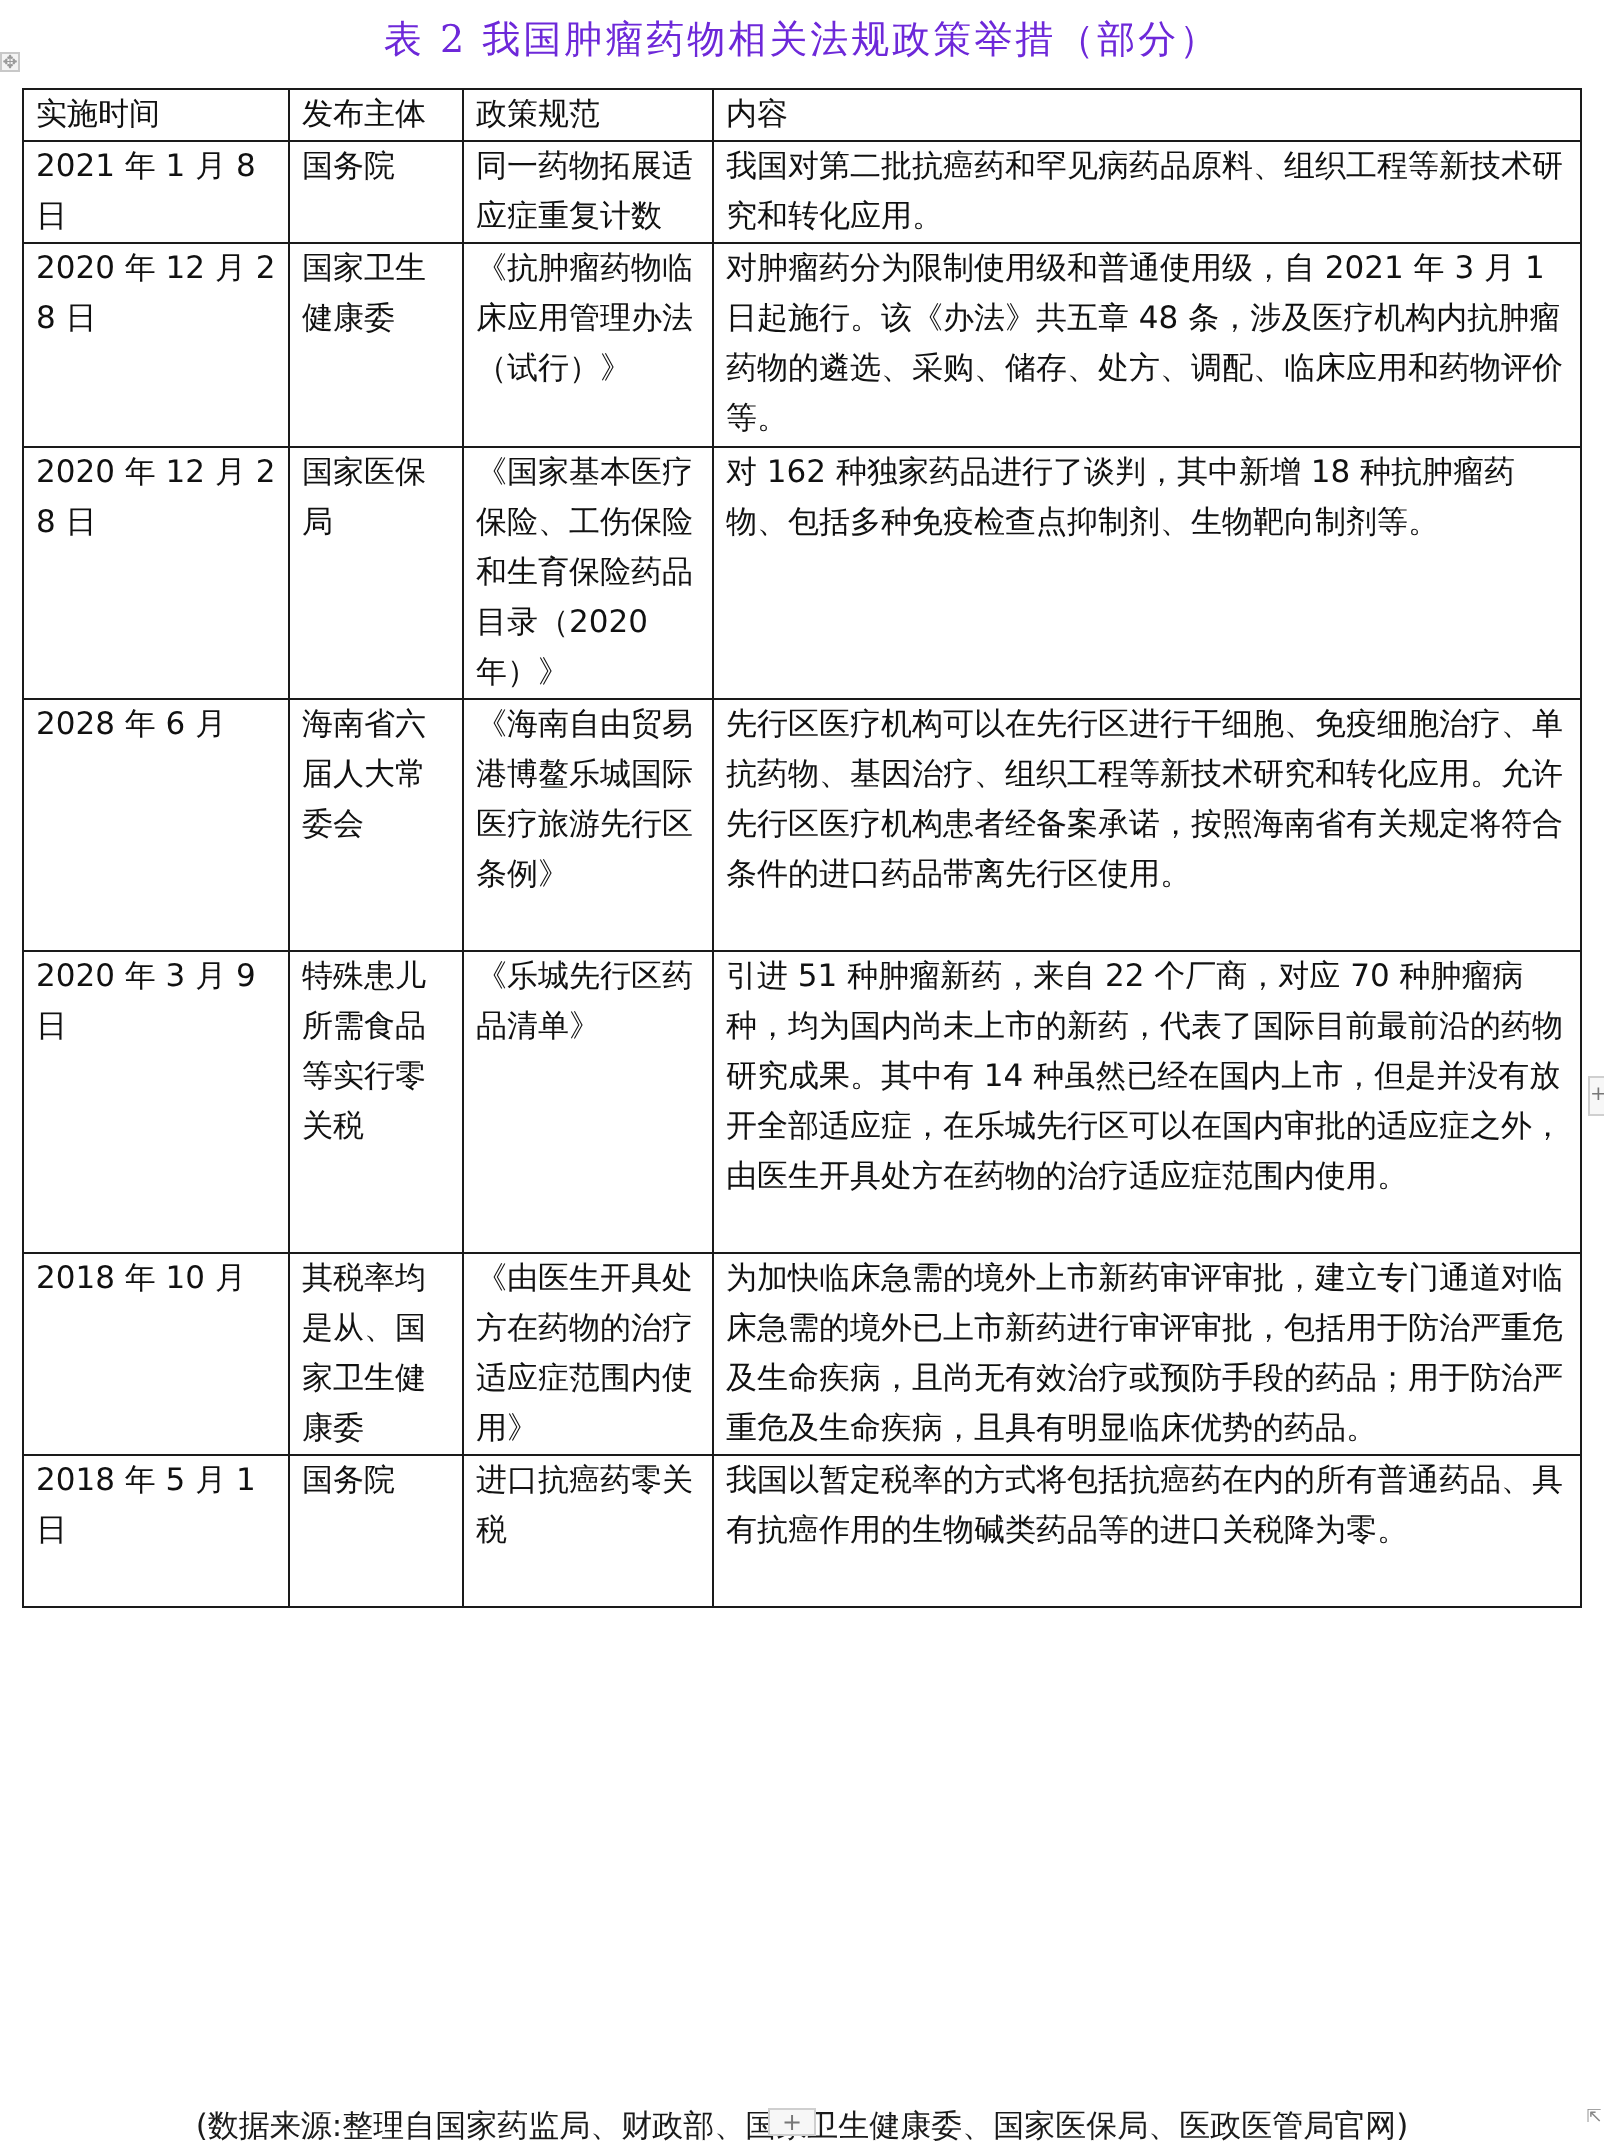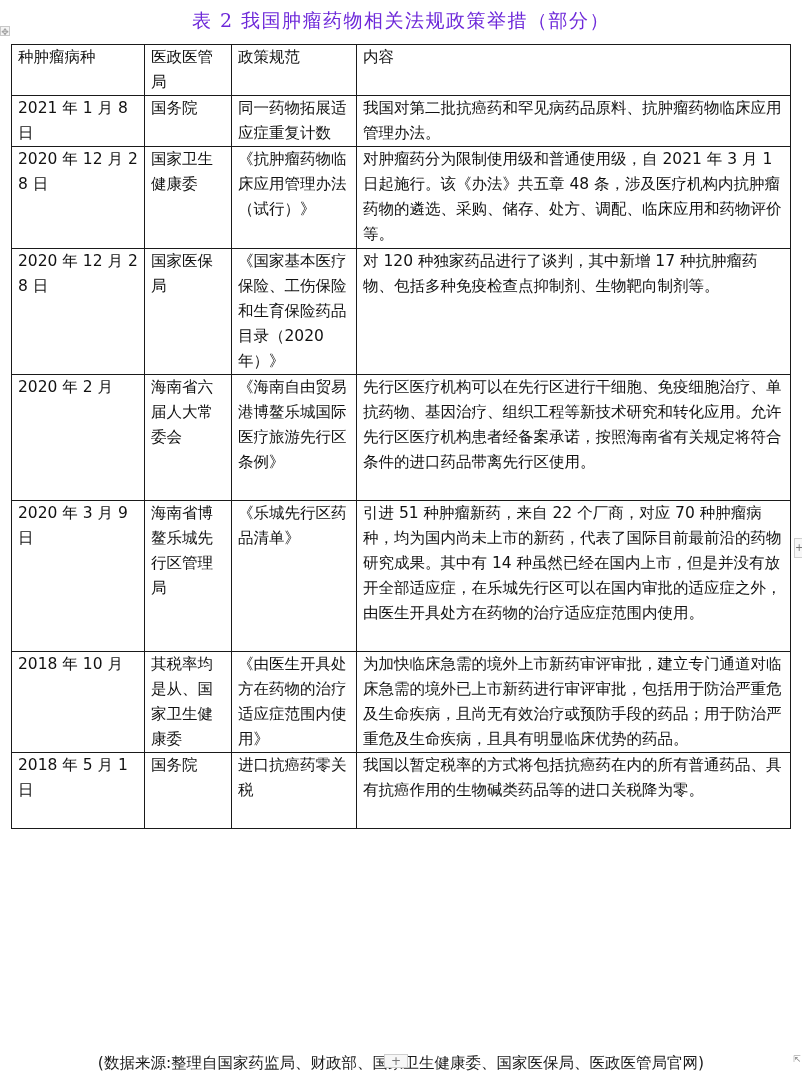--- a/index.html
+++ b/index.html
@@ -127,54 +127,54 @@
 
 <table class="policy">
   <colgroup>
     <col class="c1">
       <col class="c2">
       <col class="c3">
       <col class="c4">
   </colgroup>
   <thead>
     <tr>
-      <th>种肿瘤病种</th>
-      <th>医政医管局</th>
+      <th>实施时间</th>
+      <th>发布主体</th>
       <th>政策规范</th>
       <th>内容</th>
     </tr>
   </thead>
   <tbody>
     <tr style="height:50px">
       <td>2021 年 1 月 8 日</td>
       <td>国务院</td>
       <td>同一药物拓展适应症重复计数</td>
-      <td>我国对第二批抗癌药和罕见病药品原料、抗肿瘤药物临床应用管理办法。</td>
+      <td>我国对第二批抗癌药和罕见病药品原料、组织工程等新技术研究和转化应用。</td>
     </tr>
     <tr style="height:102px">
       <td>2020 年 12 月 28 日</td>
       <td>国家卫生健康委</td>
       <td>《抗肿瘤药物临床应用管理办法（试行）》</td>
       <td>对肿瘤药分为限制使用级和普通使用级，自 2021 年 3 月 1 日起施行。该《办法》共五章 48 条，涉及医疗机构内抗肿瘤药物的遴选、采购、储存、处方、调配、临床应用和药物评价等。</td>
     </tr>
     <tr style="height:100px">
       <td>2020 年 12 月 28 日</td>
       <td>国家医保局</td>
       <td>《国家基本医疗保险、工伤保险和生育保险药品目录（2020 年）》</td>
-      <td>对 120 种独家药品进行了谈判，其中新增 17 种抗肿瘤药物、包括多种免疫检查点抑制剂、生物靶向制剂等。</td>
+      <td>对 162 种独家药品进行了谈判，其中新增 18 种抗肿瘤药物、包括多种免疫检查点抑制剂、生物靶向制剂等。</td>
     </tr>
     <tr style="height:126px">
-      <td>2020 年 2 月</td>
+      <td>2028 年 6 月</td>
       <td>海南省六届人大常委会</td>
       <td>《海南自由贸易港博鳌乐城国际医疗旅游先行区条例》</td>
       <td>先行区医疗机构可以在先行区进行干细胞、免疫细胞治疗、单抗药物、基因治疗、组织工程等新技术研究和转化应用。允许先行区医疗机构患者经备案承诺，按照海南省有关规定将符合条件的进口药品带离先行区使用。</td>
     </tr>
     <tr style="height:151px">
       <td>2020 年 3 月 9 日</td>
-      <td>海南省博鳌乐城先行区管理局</td>
+      <td>特殊患儿所需食品等实行零关税</td>
       <td>《乐城先行区药品清单》</td>
       <td>引进 51 种肿瘤新药，来自 22 个厂商，对应 70 种肿瘤病种，均为国内尚未上市的新药，代表了国际目前最前沿的药物研究成果。其中有 14 种虽然已经在国内上市，但是并没有放开全部适应症，在乐城先行区可以在国内审批的适应症之外，由医生开具处方在药物的治疗适应症范围内使用。</td>
     </tr>
     <tr style="height:96px">
       <td>2018 年 10 月</td>
       <td>其税率均是从、国家卫生健康委</td>
       <td>《由医生开具处方在药物的治疗适应症范围内使用》</td>
       <td>为加快临床急需的境外上市新药审评审批，建立专门通道对临床急需的境外已上市新药进行审评审批，包括用于防治严重危及生命疾病，且尚无有效治疗或预防手段的药品；用于防治严重危及生命疾病，且具有明显临床优势的药品。</td>
     </tr>
     <tr style="height:76px">

